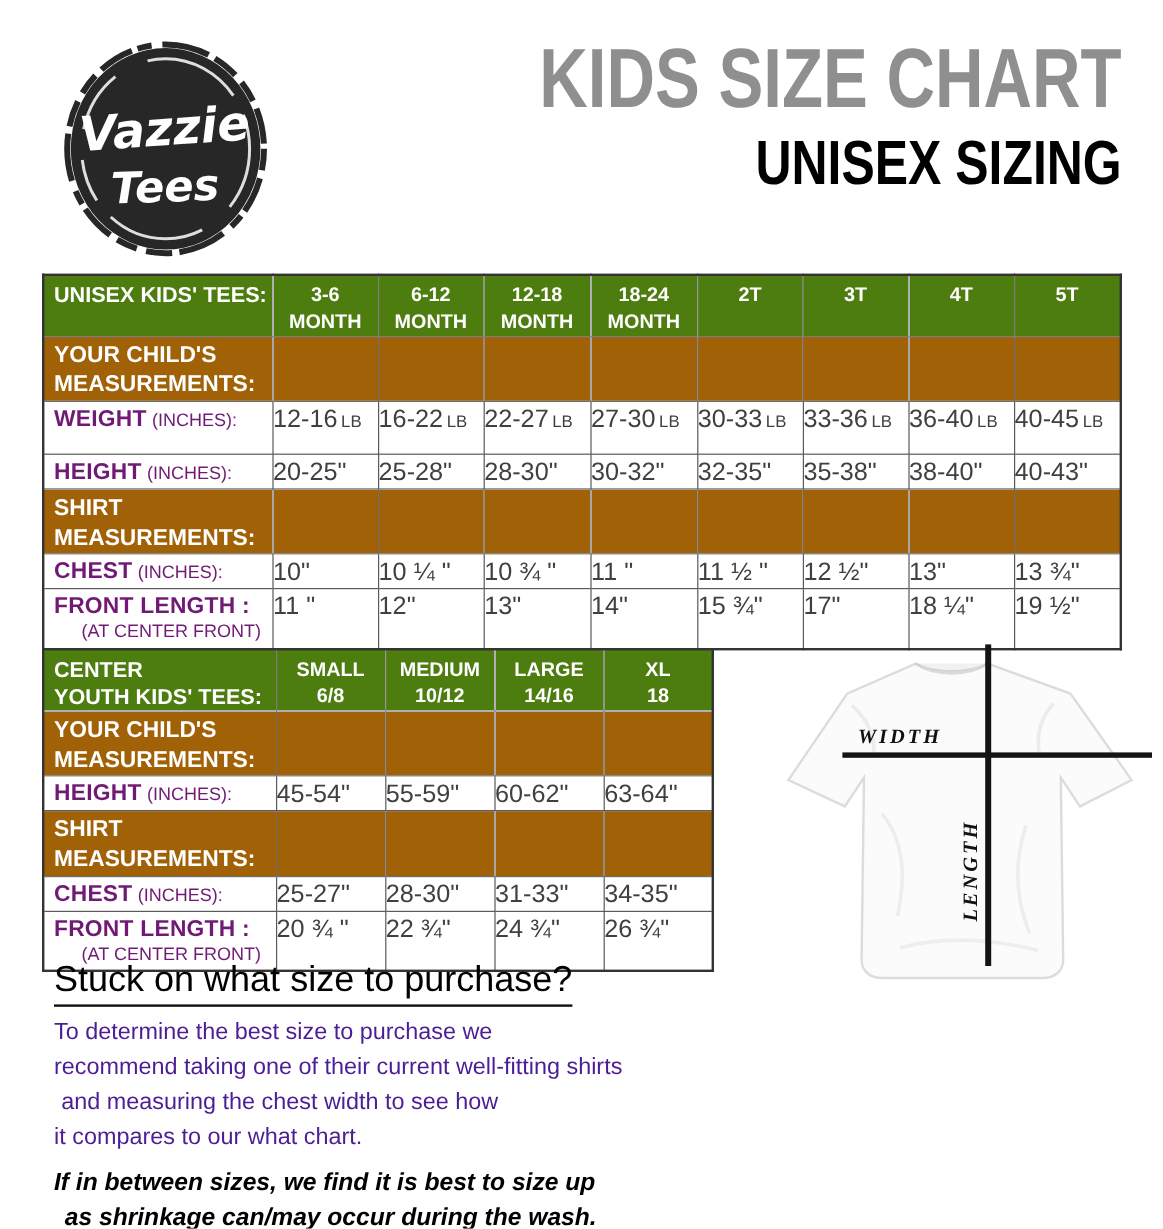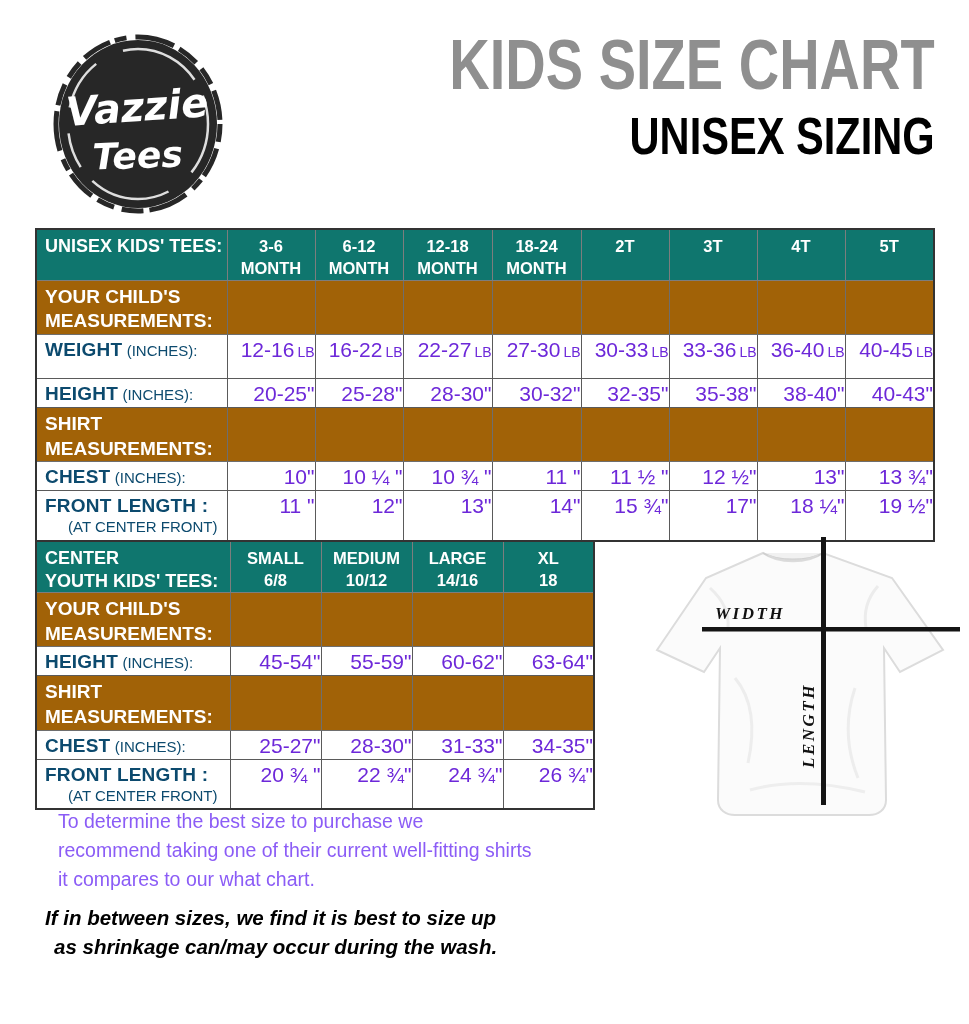--- a/index.html
+++ b/index.html
@@ -23,44 +23,44 @@
     font-size:52px; font-weight:bold; color:#000; line-height:1.05; margin-top:9px;
     white-space:nowrap; transform:scaleX(0.80); transform-origin:100% 50%;
   }
 
   
   table { border-collapse:collapse; table-layout:fixed; position:absolute; background:#fff; }
   td { border:1.6px solid #5a5a5a; overflow:hidden; }
   .t1 { left:35px; top:228px; width:898px; border:2px solid #333; }
   .t2 { left:35px; top:540px; width:558px; border:2px solid #333; }
 
-  tr.hdr td { background:#0f766e; color:#fff; vertical-align:top; border-color:#7d7d7d; }
+  tr.hdr td { background:#4d7c0f; color:#fff; vertical-align:top; border-color:#7d7d7d; }
   tr.hdr td.lbl { font-size:18px; font-weight:bold; padding:5px 0 0 8px; text-align:left; line-height:1.25; }
   tr.hdr td.col { font-size:16.5px; font-weight:bold; text-align:center; padding-top:5px; line-height:1.35; }
 
   tr.sec td { background:#a16207; color:#fff; vertical-align:top; border-color:#6e6e6e; }
   tr.sec td.lbl { font-size:19px; font-weight:bold; padding:4px 0 0 8px; text-align:left; line-height:1.3; }
 
-  td.rowlbl { text-align:left; padding:3px 0 0 8px; vertical-align:top; background:#fff; color:#0c4a6e; line-height:1.25; }
+  td.rowlbl { text-align:left; padding:3px 0 0 8px; vertical-align:top; background:#fff; color:#701a75; line-height:1.25; }
   .rl { font-size:19px; font-weight:bold; letter-spacing:0.2px; }
   .ru { font-size:15px; font-weight:normal; }
   .ru2 { display:block; font-size:15px; font-weight:normal;margin-left:23px; }
 
-  td.val { text-align:right; vertical-align:top; padding-top:3px; font-size:21px; color:#6d28d9; background:#fff; line-height:1.15; }
+  td.val { text-align:left; vertical-align:top; padding-top:3px; font-size:21px; color:#404040; background:#fff; line-height:1.15; }
   .lb { font-size:14px; font-weight:normal; margin-left:3px; }
 
   
   .tshirt { position:absolute; left:640px; top:528px; width:332px; height:306px;font-style:italic; }
   .tee-label { font-family:"Liberation Serif", serif; font-weight:bold; letter-spacing:2.5px; font-size:17px; fill:#111; }
 
   
   .footer { position:absolute; left:45px; top:800px; width:560px; color:#111; }
   .f-head { display:inline-block; font-size:30px; color:#000; border-bottom:2.5px solid #111; padding-bottom:3px; }
   .f-body { margin-top:7px; }
-  .f-line { font-size:19.5px; line-height:29px; color:#8b5cf6;margin-left:13px; }
+  .f-line { font-size:19.5px; line-height:29px; color:#4c1d95; }
   .f-line.ind { padding-left:6px; }
   .f-note { margin-top:9px; font-weight:bold; font-style:italic; font-size:20.5px; line-height:29px; color:#000; }
   .f-note .ind { padding-left:9px; }
 </style>
 </head>
 <body>
 
 <div class="page">
 
   <div class="logo">
@@ -274,23 +274,25 @@
 
       <rect x="62" y="99" width="258" height="4.5" fill="#141414"></rect>
       <rect x="181" y="9" width="5" height="268" fill="#141414"></rect>
 
       <text class="tee-label" x="110" y="91" text-anchor="middle">WIDTH</text>
       <text class="tee-label" text-anchor="start" transform="translate(174 240) rotate(-90)">LENGTH</text>
     </svg>
   </div>
 
   <div class="footer">
+    <div class="f-head">Stuck on what size to purchase?</div>
     <div class="f-body">
       <div class="f-line">To determine the best size to purchase we</div>
       <div class="f-line">recommend taking one of their current well-fitting shirts</div>
+      <div class="f-line ind">and measuring the chest width to see how</div>
       <div class="f-line">it compares to our what chart.</div>
     </div>
     <div class="f-note">
       <div>If in between sizes, we find it is best to size up</div>
       <div class="ind">as shrinkage can/may occur during the wash.</div>
     </div>
   </div>
 
 </div>
 

